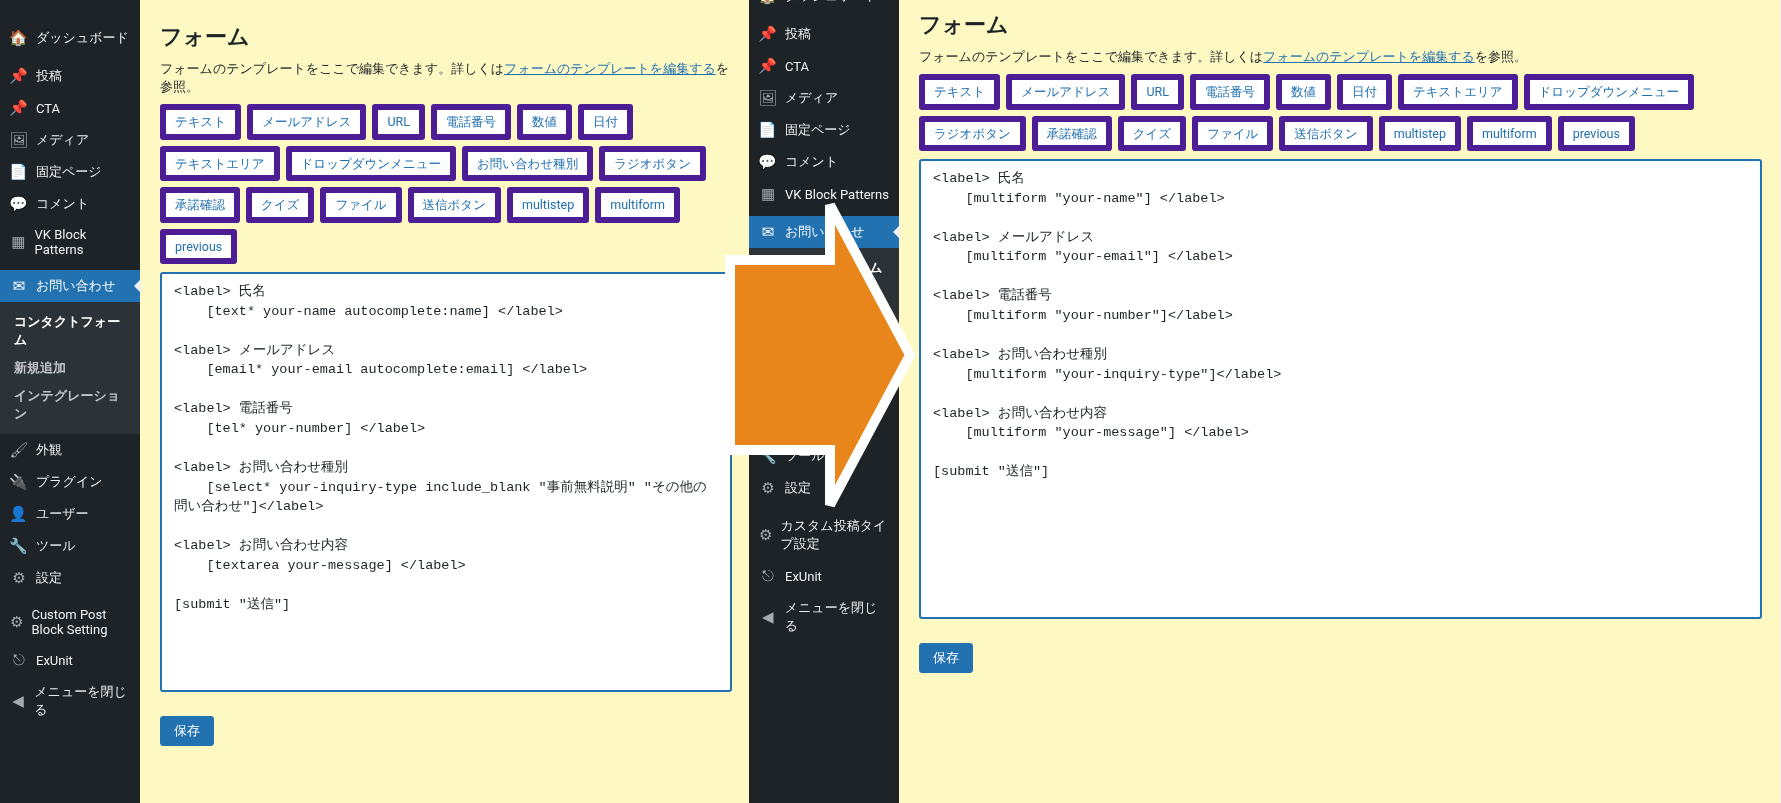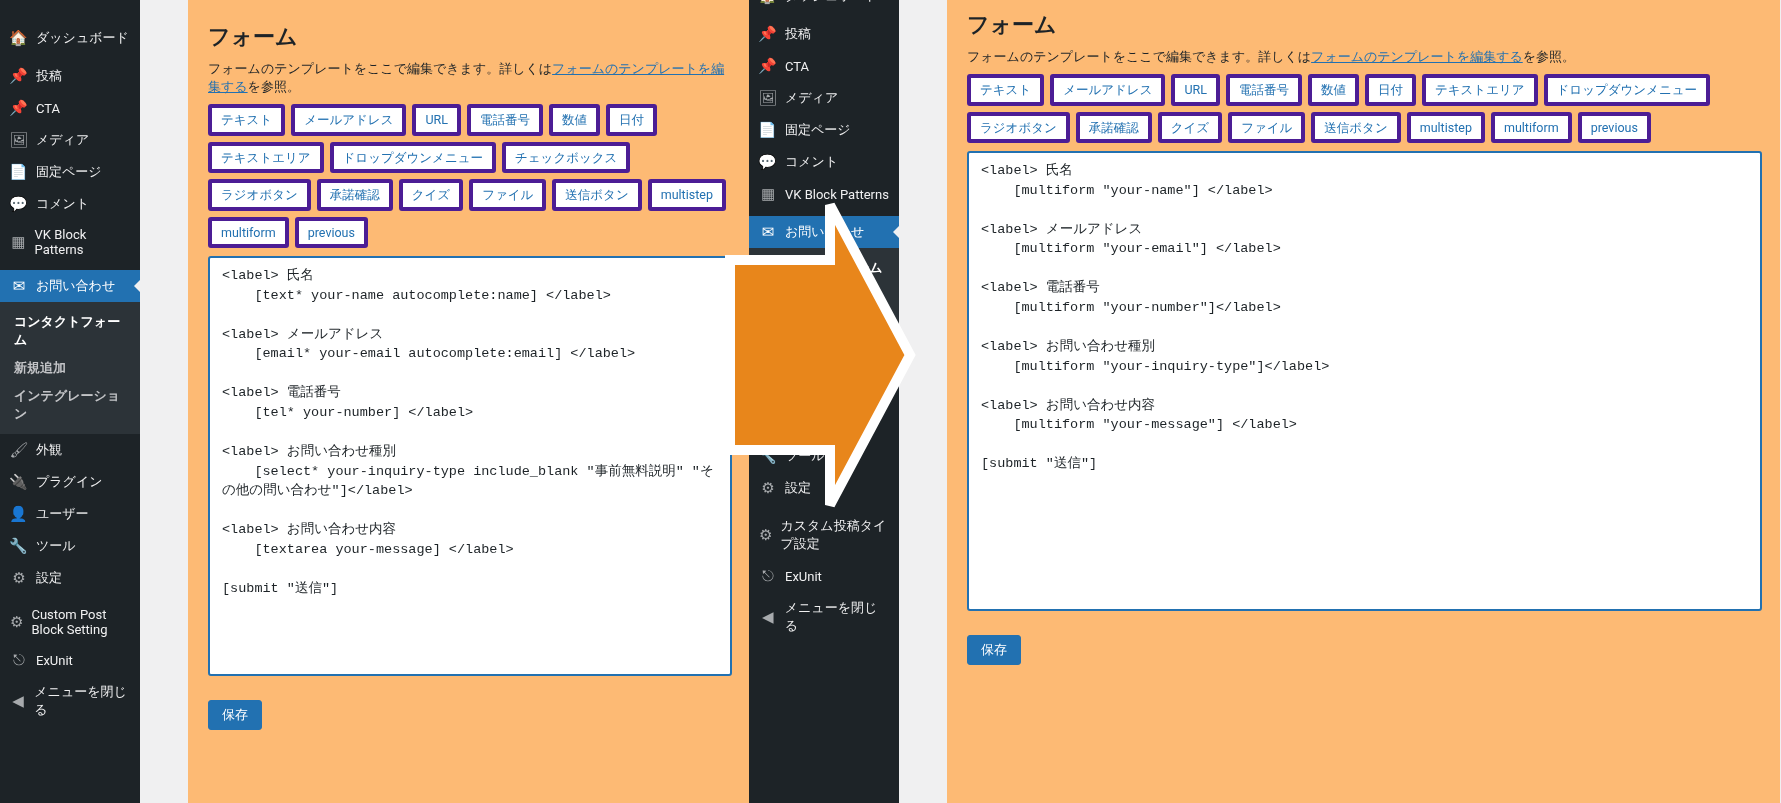--- a/index.html
+++ b/index.html
@@ -70,24 +70,23 @@
   padding: 5px 10px 5px 14px;
   color: #f0f0f1;
   cursor: pointer;
   font-size: 13px;
   font-weight: bold;
 }
 .submenu .mitem.current { color: #fff; font-weight: 600; }
 .submenu .mitem:not(.current) { color: #c3c4c7; }
 .content {
   flex: 1;
-  background: #fdba74;
+  background: #fef9c3;
   padding: 22px 18px 18px 20px;
   overflow: hidden;
-  margin-left: 48px;
 }
 .panel-right .content { padding-top: 10px; }
 h2.form-title {
   font-size: 22px;
   font-weight: 600;
   color: #1d2327;
   margin-bottom: 8px;
 }
 .description {
   font-size: 13px;
@@ -95,21 +94,21 @@
   margin-bottom: 8px;
 }
 .description a { color: #2271b1; text-decoration: underline; }
 .tags-row {
   display: flex;
   flex-wrap: wrap;
   gap: 6px;
   margin-bottom: 8px;
 }
 .tag {
-  border: 4px solid #4c1d95;
+  border: 6px solid #4c1d95;
   color: #2271b1;
   background: #fff;
   border-radius: 3px;
   padding: 3px 9px;
   font-size: 12.5px;
   cursor: pointer;
   line-height: 1.4;
   white-space: nowrap;
 }
 textarea.code {
@@ -229,21 +228,21 @@
       </p>
       <div class="tags-row" id="tags-left">
           <span class="tag">テキスト</span>
           <span class="tag">メールアドレス</span>
           <span class="tag">URL</span>
           <span class="tag">電話番号</span>
           <span class="tag">数値</span>
           <span class="tag">日付</span>
           <span class="tag">テキストエリア</span>
           <span class="tag">ドロップダウンメニュー</span>
-          <span class="tag">チェックボックス</span>
+          <span class="tag">お問い合わせ種別</span>
           <span class="tag">ラジオボタン</span>
           <span class="tag">承諾確認</span>
           <span class="tag">クイズ</span>
           <span class="tag">ファイル</span>
           <span class="tag">送信ボタン</span>
           <span class="tag">multistep</span>
           <span class="tag">multiform</span>
           <span class="tag">previous</span>
         </div>
       <textarea class="code" id="code-left" style="height: 420px;">&lt;label&gt; 氏名

